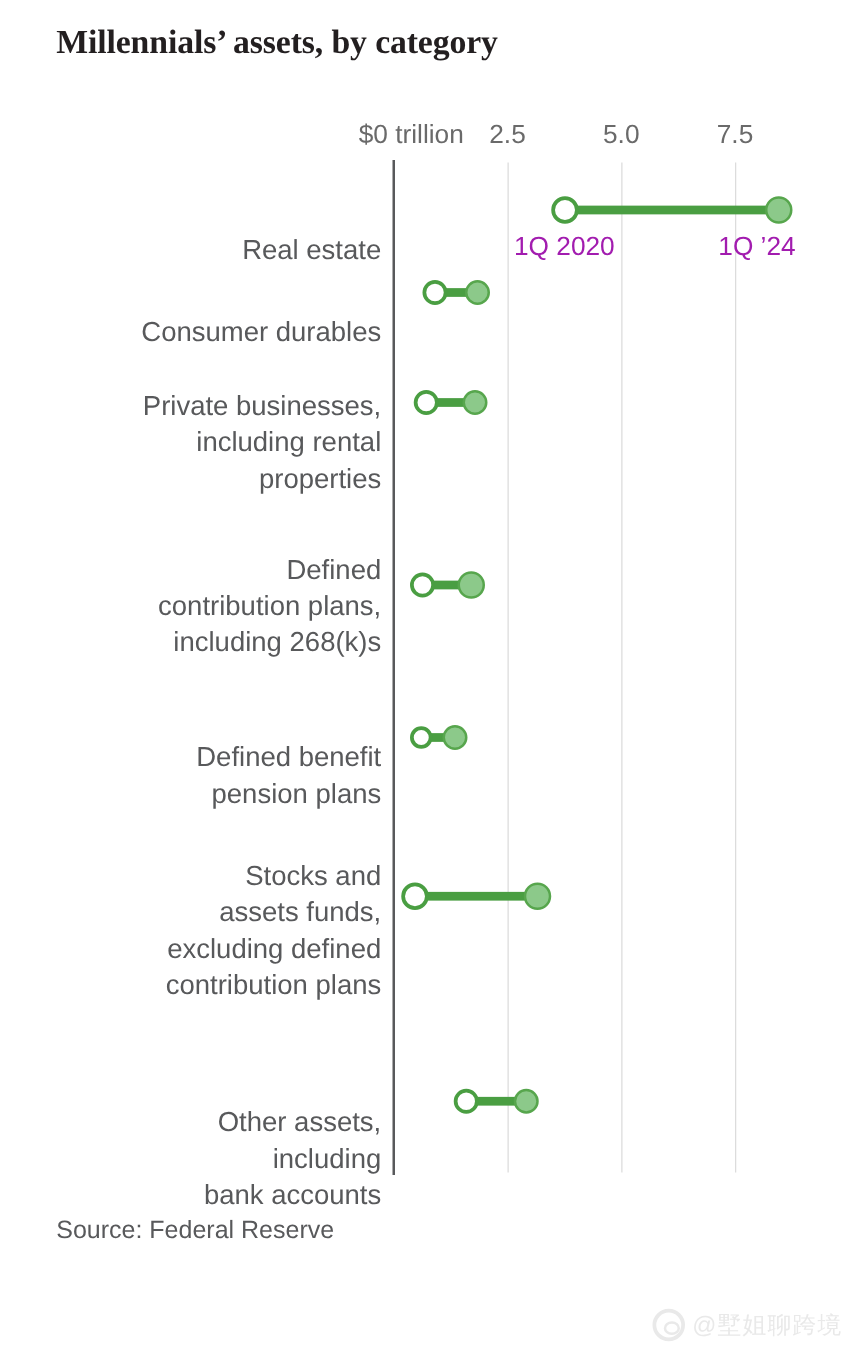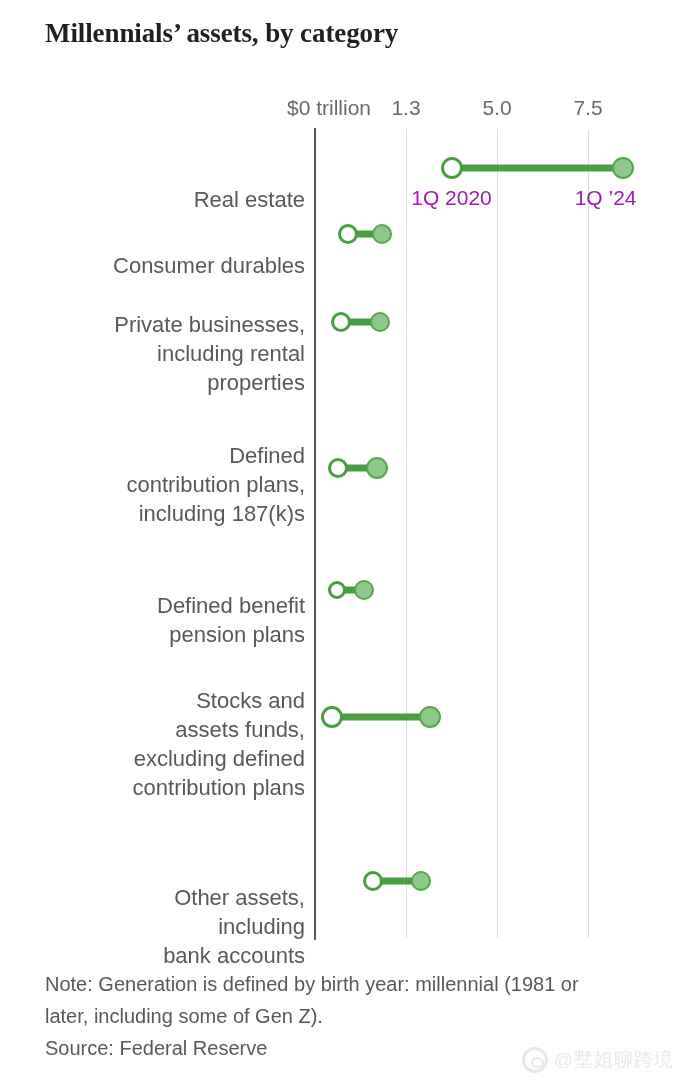--- a/index.html
+++ b/index.html
@@ -172,42 +172,42 @@
 
   <div class="chart-title">Millennials’ assets, by category</div>
 
   <div class="plot" id="plot-layer">
 
     <div class="axis-line"></div>
   <div class="gridline" style="left: 406px;"></div>
       <div class="gridline" style="left: 497px;"></div>
       <div class="gridline" style="left: 588px;"></div>
       <div class="axis-label zero" style="left: 371px; top: 96px;">$0 trillion</div>
-      <div class="axis-label tick" style="left: 406px; top: 96px;">1.3</div>
+      <div class="axis-label tick" style="left: 406px; top: 96px;">2.5</div>
       <div class="axis-label tick" style="left: 497px; top: 96px; text-align: center;">5.0</div>
       <div class="axis-label tick" style="left: 588px; top: 96px;">7.5</div>
       <div class="row-label" style="top: 153px;">Real estate</div>
       <div class="dumbbell-line" style="left: 451.5px; width: 171.08px; top: 168px;"></div>
       <div class="dot start" style="left: 451.5px; top: 168px; width: 22px; height: 22px;"></div>
       <div class="dot end" style="left: 622.58px; top: 168px; width: 22px; height: 22px;"></div>
       <div class="annot" style="left: 451.5px; top: 186px;">1Q 2020</div>
       <div class="annot" style="left: 605.58px; top: 186px;">1Q ’24</div>
       <div class="row-label" style="top: 219px;">Consumer durables</div>
       <div class="dumbbell-line" style="left: 347.76px; width: 34.58px; top: 234px;"></div>
       <div class="dot start" style="left: 347.76px; top: 234px; width: 20px; height: 20px;"></div>
       <div class="dot end" style="left: 382.34px; top: 234px; width: 20px; height: 20px;"></div>
       <div class="row-label" style="top: 278px;">Private businesses,
 including rental
 properties</div>
       <div class="dumbbell-line" style="left: 341.208px; width: 38.584px; top: 322px;"></div>
       <div class="dot start" style="left: 341.208px; top: 322px; width: 20px; height: 20px;"></div>
       <div class="dot end" style="left: 379.792px; top: 322px; width: 20px; height: 20px;"></div>
       <div class="row-label" style="top: 409px;">Defined
 contribution plans,
-including 187(k)s</div>
+including 268(k)s</div>
       <div class="dumbbell-line" style="left: 337.932px; width: 38.948px; top: 468px;"></div>
       <div class="dot start" style="left: 337.932px; top: 468px; width: 20px; height: 20px;"></div>
       <div class="dot end" style="left: 376.88px; top: 468px; width: 22px; height: 22px;"></div>
       <div class="row-label" style="top: 559px;">Defined benefit
 pension plans</div>
       <div class="dumbbell-line" style="left: 336.84px; width: 27.3px; top: 590px;"></div>
       <div class="dot start" style="left: 336.84px; top: 590px; width: 18px; height: 18px;"></div>
       <div class="dot end" style="left: 364.14px; top: 590px; width: 20px; height: 20px;"></div>
       <div class="row-label" style="top: 654px;">Stocks and
 assets funds,
@@ -218,22 +218,20 @@
       <div class="dot end" style="left: 430.024px; top: 717px; width: 22px; height: 22px;"></div>
       <div class="row-label" style="top: 851px;">Other assets,
 including
 bank accounts</div>
       <div class="dumbbell-line" style="left: 373.24px; width: 48.048px; top: 881px;"></div>
       <div class="dot start" style="left: 373.24px; top: 881px; width: 20px; height: 20px;"></div>
       <div class="dot end" style="left: 421.288px; top: 881px; width: 20px; height: 20px;"></div>
     </div>
 
   <div class="footer">
-    <div>Note: Generation is defined by birth year: millennial (1981 or
-later, including some of Gen Z).</div>
     <div>Source: Federal Reserve</div>
   </div>
 
   <div class="watermark">
     <span class="wb-glyph"></span>
     <span>@墅姐聊跨境</span>
   </div>
 
 </div>
 

